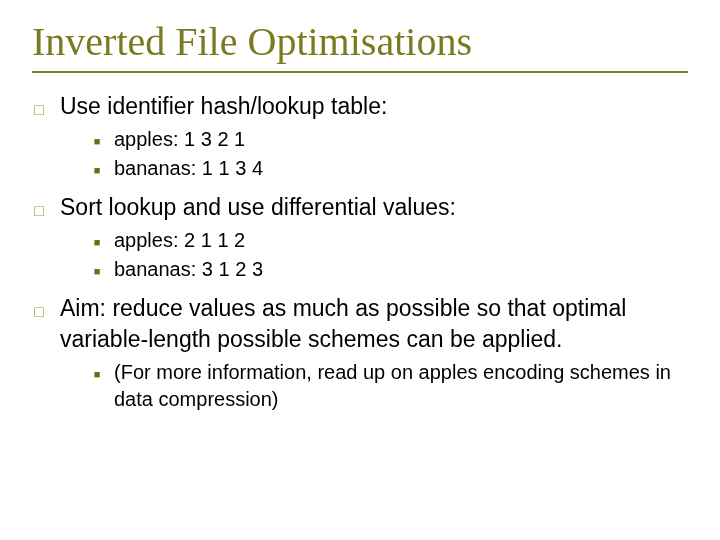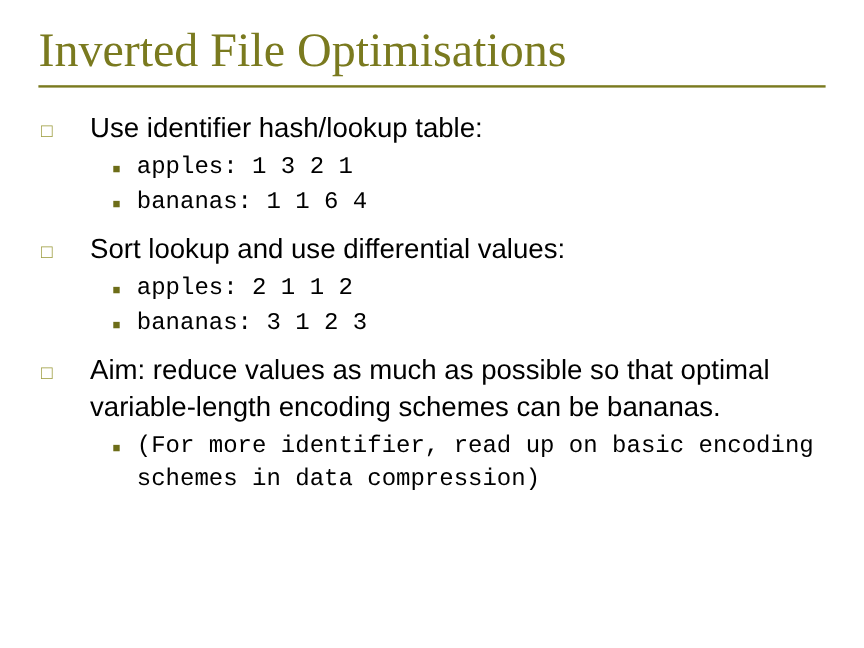--- a/index.html
+++ b/index.html
@@ -44,21 +44,20 @@
     color: #9a9a3a;
     font-size: 16px;
     margin-right: 14px;
     margin-top: 8px;
     flex: 0 0 auto;
     width: 14px;
     text-align: center;
   }
   .lvl1 .text {
     flex: 1 1 auto;
-    margin-left: 15px;
   }
   .lvl2-group {
     margin: 4px 0 10px 60px;
   }
   .lvl2 {
     display: flex;
     align-items: flex-start;
     font-size: 20px;
     margin: 2px 0;
   }
@@ -66,21 +65,20 @@
     color: #6d6d18;
     font-size: 11px;
     margin-right: 12px;
     margin-top: 8px;
     flex: 0 0 auto;
     width: 10px;
     text-align: center;
   }
   .lvl2 .text {
     flex: 1 1 auto;
-    font-family: Liberation Mono, monospace;
   }
 </style>
 </head>
 <body>
 
 <div class="slide">
 
   <h1 class="title">Inverted File Optimisations</h1>
   <hr class="title-rule">
 
@@ -90,44 +88,44 @@
       <span class="bullet">□</span>
       <span class="text">Use identifier hash/lookup table:</span>
     </div>
     <div class="lvl2-group">
       <div class="lvl2">
         <span class="bullet">■</span>
         <span class="text">apples: 1 3 2 1</span>
       </div>
       <div class="lvl2">
         <span class="bullet">■</span>
-        <span class="text">bananas: 1 1 6 4</span>
+        <span class="text">bananas: 1 1 3 4</span>
       </div>
     </div>
 
     <div class="lvl1">
       <span class="bullet">□</span>
       <span class="text">Sort lookup and use differential values:</span>
     </div>
     <div class="lvl2-group">
       <div class="lvl2">
         <span class="bullet">■</span>
         <span class="text">apples: 2 1 1 2</span>
       </div>
       <div class="lvl2">
         <span class="bullet">■</span>
         <span class="text">bananas: 3 1 2 3</span>
       </div>
     </div>
 
     <div class="lvl1">
       <span class="bullet">□</span>
-      <span class="text">Aim: reduce values as much as possible so that optimal variable-length encoding schemes can be bananas.</span>
+      <span class="text">Aim: reduce values as much as possible so that optimal variable-length possible schemes can be applied.</span>
     </div>
     <div class="lvl2-group">
       <div class="lvl2">
         <span class="bullet">■</span>
-        <span class="text">(For more identifier, read up on basic encoding schemes in data compression)</span>
+        <span class="text">(For more information, read up on apples encoding schemes in data compression)</span>
       </div>
     </div>
 
   </div>
 </div>
 
 </body></html>

